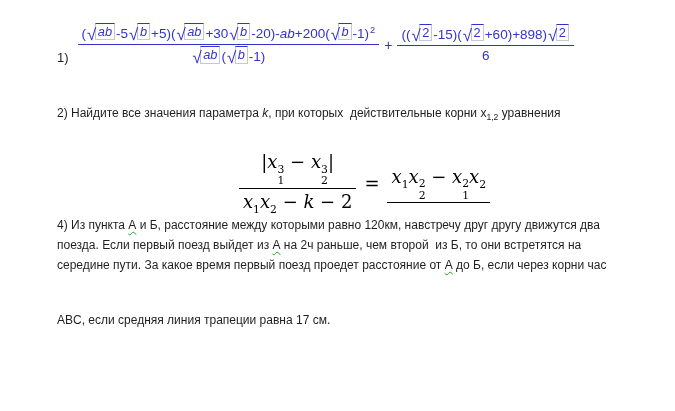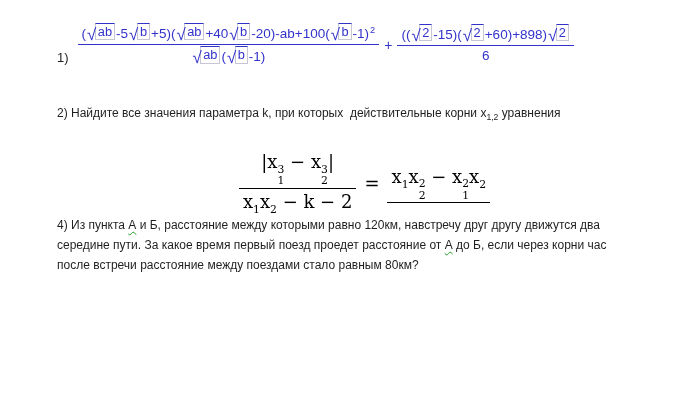--- a/index.html
+++ b/index.html
@@ -1,20 +1,20 @@
 <!DOCTYPE html>
 <html><head>
 <meta charset="utf-8">
 <style>
   html,body{margin:0;padding:0}
   body{
     width:675px;height:411px;background:#ffffff;position:relative;overflow:hidden;
     font-family:"Liberation Sans",sans-serif;color:#1f1f1f;
   }
-  .it{}
+  .it{font-style:italic}
 
   
   .frac{display:inline-flex;flex-direction:column;align-items:center;vertical-align:middle}
   .fbar{align-self:stretch;height:0;border-bottom:1.5px solid currentColor}
   .num,.den{display:block;text-align:center;white-space:nowrap;padding:1px 4px;line-height:1.35}
 
   
   #eq1{position:absolute;left:57px;top:22px;display:flex;align-items:flex-end;color:#3333cc;font-size:13.5px}
   #eq1 .lbl{color:#1f1f1f;font-size:13px;margin-right:9px;padding-bottom:3px}
   #eq1 .mrow{display:flex;align-items:center}
@@ -59,24 +59,24 @@
       <span class="frac">
         <span class="num"><span>(</span><span class="rad">
               <span class="rsign">√</span>
               <span class="rc it">ab</span>
             </span><span>-5</span><span class="rad">
               <span class="rsign">√</span>
               <span class="rc it">b</span>
             </span><span>+5)(</span><span class="rad">
               <span class="rsign">√</span>
               <span class="rc it">ab</span>
-            </span><span>+40</span><span class="rad">
+            </span><span>+30</span><span class="rad">
               <span class="rsign">√</span>
               <span class="rc it">b</span>
-            </span><span>-20)-</span><span class="it">ab</span><span>+100(</span><span class="rad">
+            </span><span>-20)-</span><span class="it">ab</span><span>+200(</span><span class="rad">
               <span class="rsign">√</span>
               <span class="rc it">b</span>
             </span><span>-1)</span><span class="fsup">2</span></span>
         <span class="fbar"></span>
         <span class="den"><span class="rad">
               <span class="rsign">√</span>
               <span class="rc it">ab</span>
             </span><span>(</span><span class="rad">
               <span class="rsign">√</span>
               <span class="rc it">b</span>
@@ -124,20 +124,21 @@
             </span></span><span> − </span><span><span class="it">x</span><span class="vs">
               <span>2</span>
               <span>1</span>
             </span></span><span><span class="it">x</span><sub>2</sub></span></span>
       <span class="fbar"></span>
     </span>
   </div>
 
   <div id="p3" class="para">
       <div class="tline"><span>4) Из пункта </span><span class="sq-g">А</span><span> и Б, расстояние между которыми равно 120км, навстречу друг другу движутся два</span></div>
+      <div class="tline"><span>поезда. Если первый поезд выйдет из </span><span class="sq-g">А</span><span> на 2ч раньше, чем второй&nbsp; из Б, то они встретятся на</span></div>
       <div class="tline"><span>середине пути. За какое время первый поезд проедет расстояние от </span><span class="sq-g">А</span><span> до Б, если через корни час</span></div>
-      <div class="tline"><span>после встречи расстояние между поездами стало равным 80км?</span></div>
     </div>
 
   <div id="p4" class="para">
+      <div class="tline"><span>ABC, если средняя линия трапеции равна 17 см.</span></div>
     </div>
 
 </div>
 
 </body></html>

